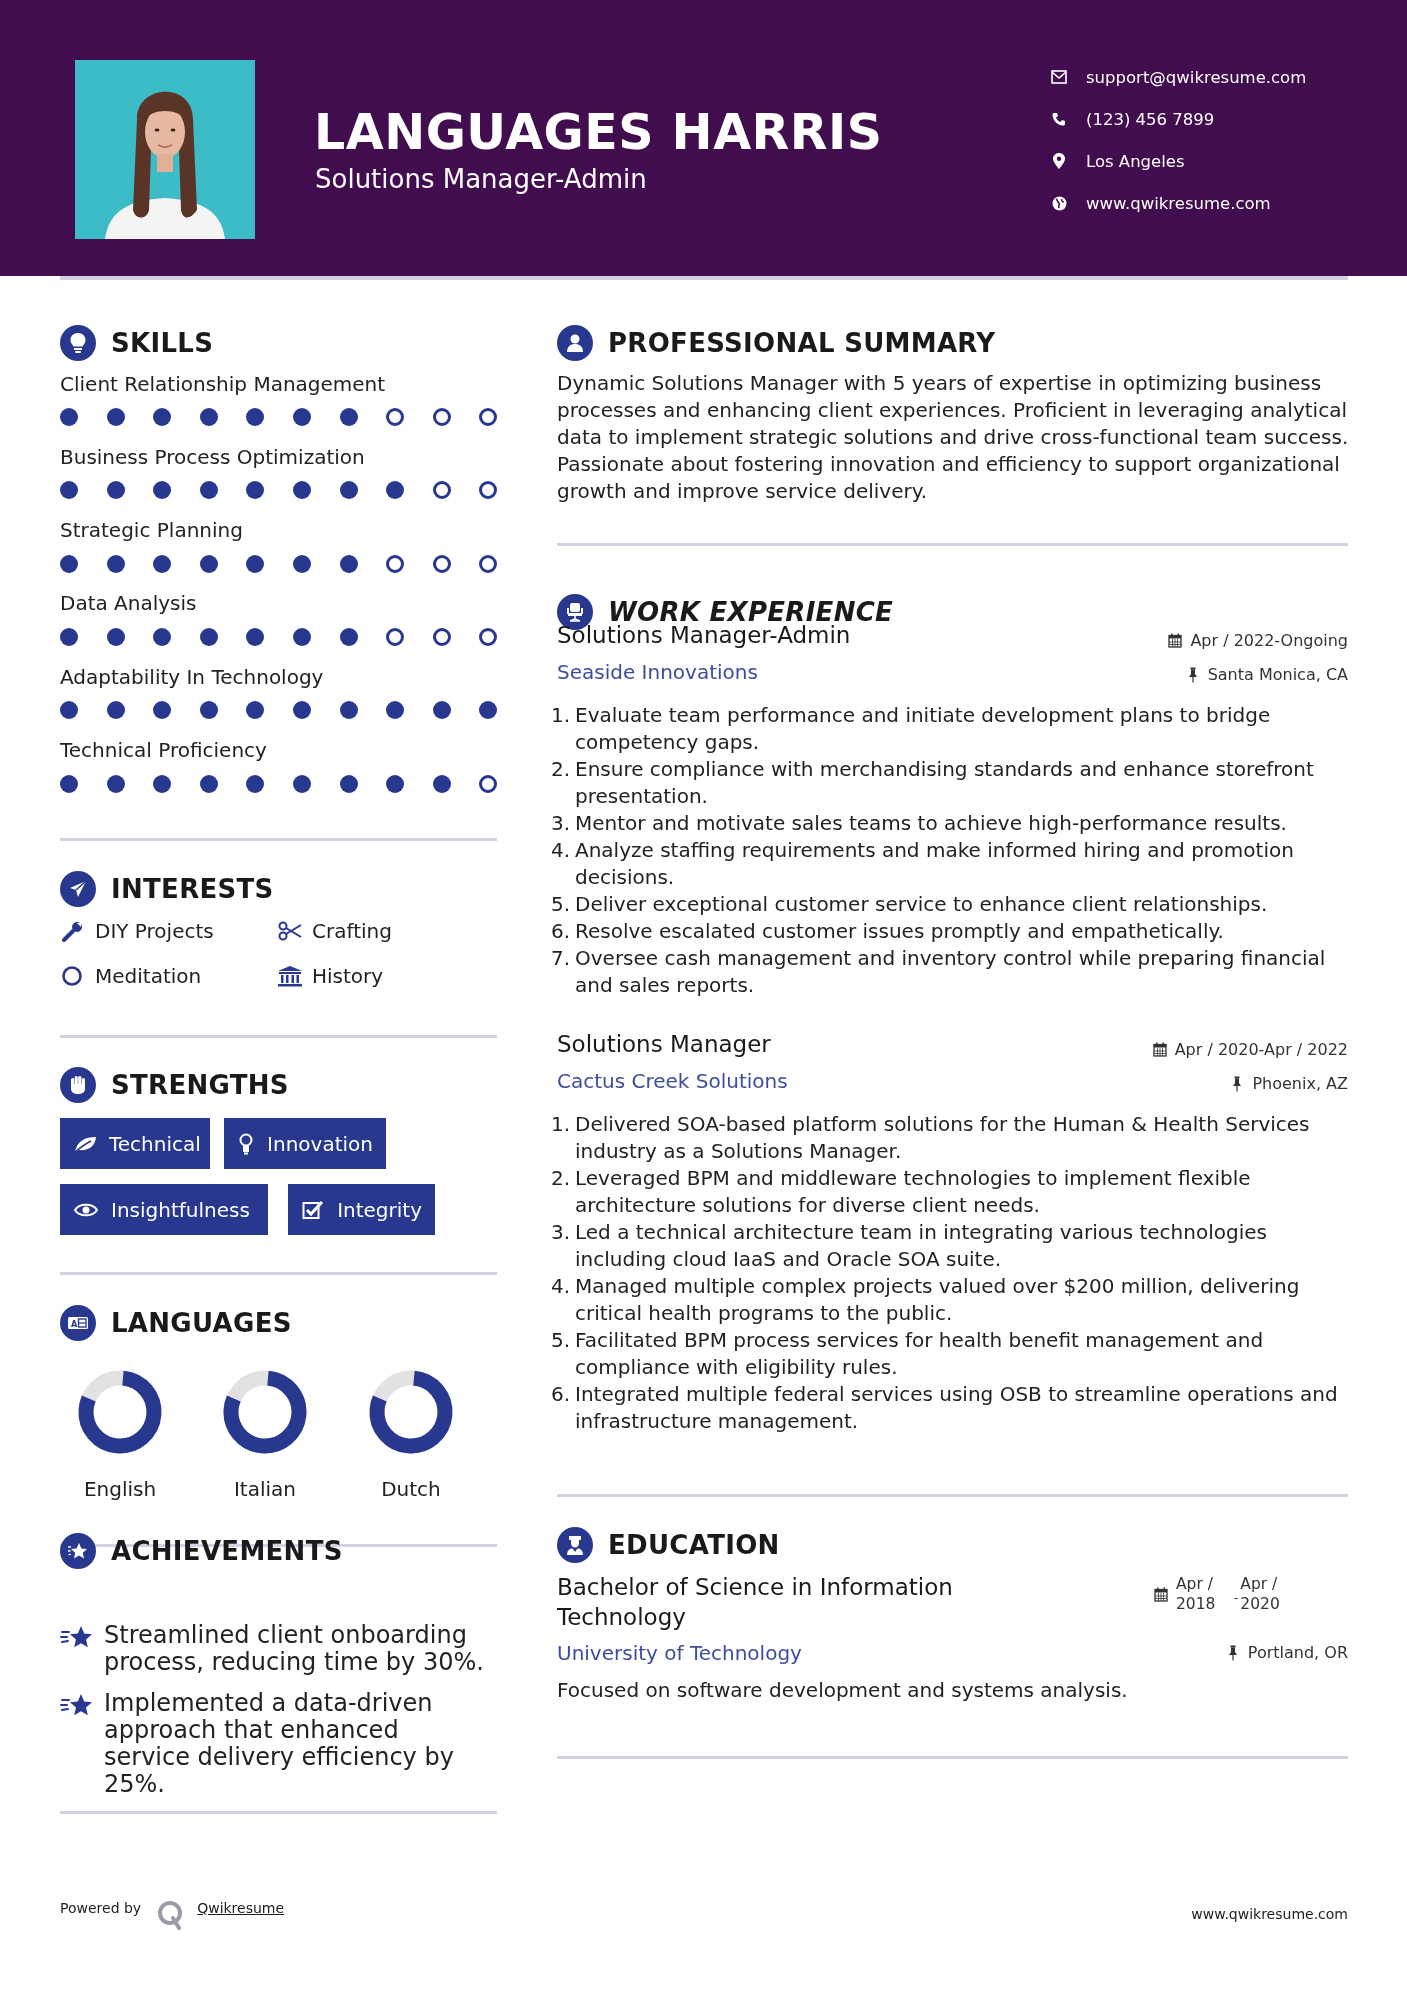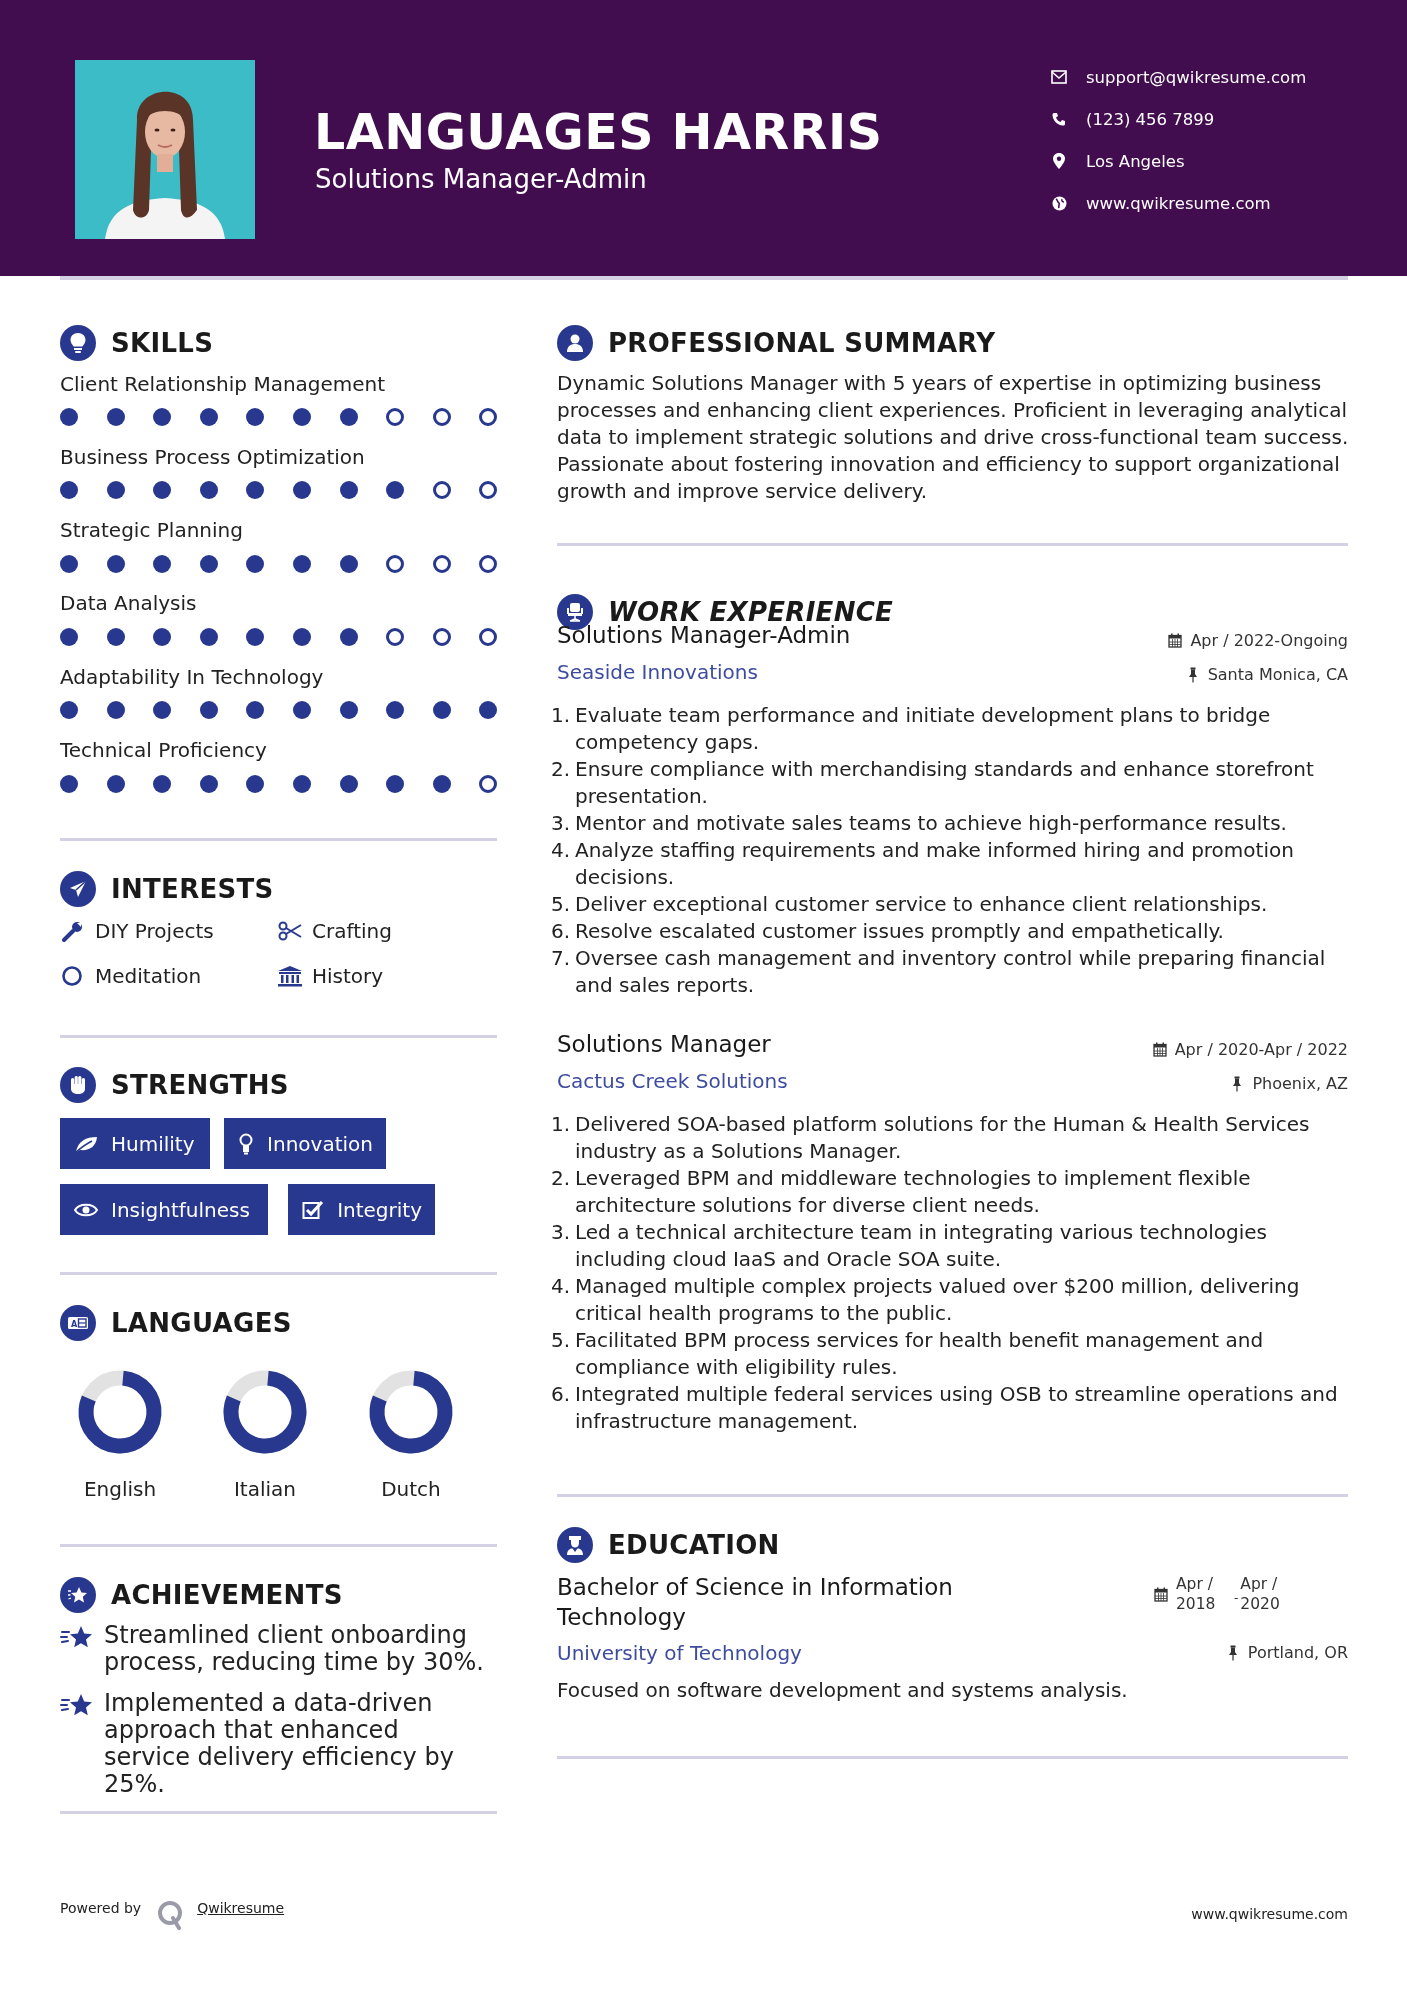--- a/index.html
+++ b/index.html
@@ -278,21 +278,21 @@
   <span class="sec-title">STRENGTHS</span>
 </div>
 
 <div class="chip" style="left:60px; top:1118px; width:150px;">
   <span class="chi">
     <svg width="24" height="18" viewBox="0 0 24 18">
         <path d="M2 17 C4 6, 12 2, 23 2 C22 12, 15 16, 6 15 Z" fill="#fff"></path>
         <path d="M2 17 C8 12, 12 9, 18 6" stroke="#28388f" stroke-width="1.5" fill="none"></path>
       </svg>
   </span>
-  <span>Humility</span>
+  <span>Technical</span>
 </div>
 <div class="chip" style="left:224px; top:1118px; width:162px;">
   <span class="chi">
     <svg width="14" height="22" viewBox="0 0 14 22">
         <circle cx="7" cy="7" r="5.5" fill="none" stroke="#fff" stroke-width="2"></circle>
         <rect x="4" y="13" width="6" height="6" fill="#fff"></rect>
         <rect x="5" y="19.5" width="4" height="2" fill="#fff"></rect>
       </svg>
   </span>
   <span>Innovation</span>
@@ -347,21 +347,21 @@
 <div class="lang" style="left:356px; top:1369px;">
   <svg width="110" height="86" viewBox="0 0 110 86">
       <circle cx="55" cy="43" r="34" fill="none" stroke="#e2e2e2" stroke-width="15"></circle>
       <circle cx="55" cy="43" r="34" fill="none" stroke="#28388f" stroke-width="15" stroke-dasharray="170.90264035528477 213.62830044410595" transform="rotate(-85 55 43)"></circle>
     </svg>
   <div class="label">Dutch</div>
 </div>
 
 <div class="divider" style="left:60px; top:1544px; width:437px;"></div>
 
-<div class="section-head" style="left:60px; top:1577px;">
+<div class="section-head" style="left:60px; top:1533px;">
   <span class="sec-icon">
     <svg width="22" height="22" viewBox="0 0 22 22">
         <path d="M12 3 L14.4 8.4 L20 9 L15.8 12.8 L17 18.5 L12 15.6 L7 18.5 L8.2 12.8 L4 9 L9.6 8.4 Z" fill="#fff"></path>
         <path d="M1 7 L4 7 M1 11 L3.5 11 M1.5 15 L4 14" stroke="#fff" stroke-width="1.3"></path>
       </svg>
   </span>
   <span class="sec-title">ACHIEVEMENTS</span>
 </div>
 
 <div class="ach" style="top:1622px;">

